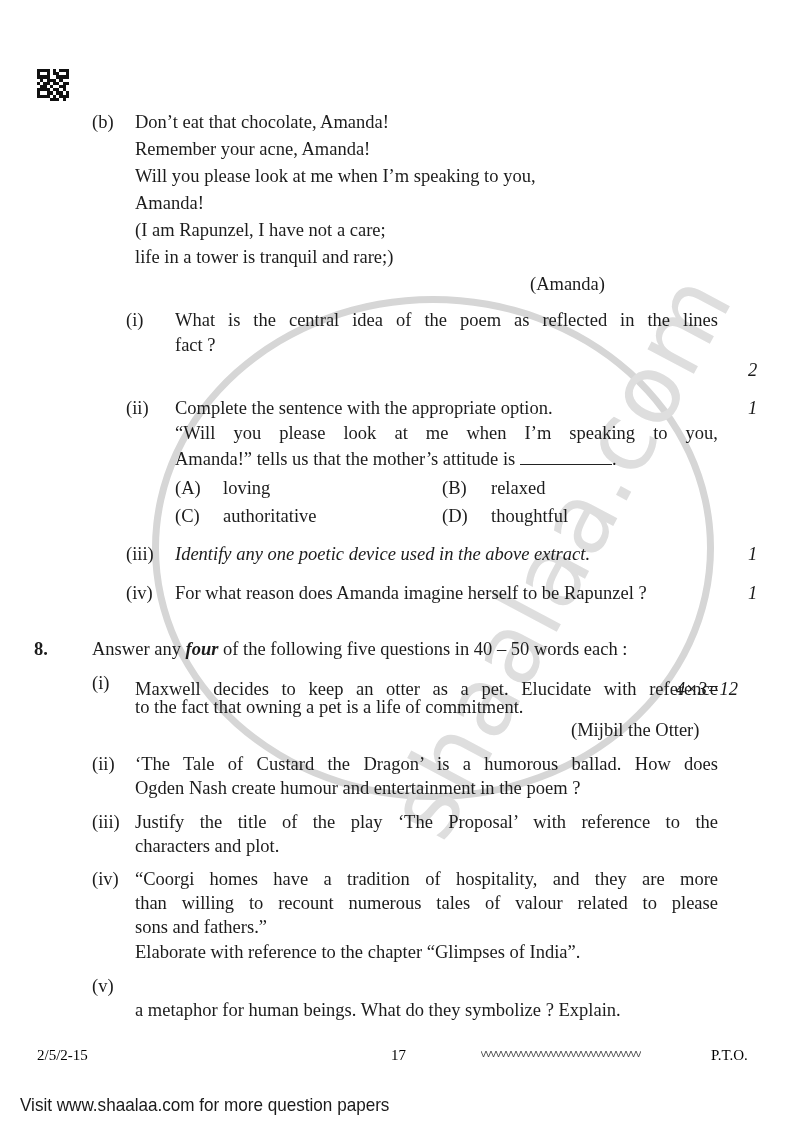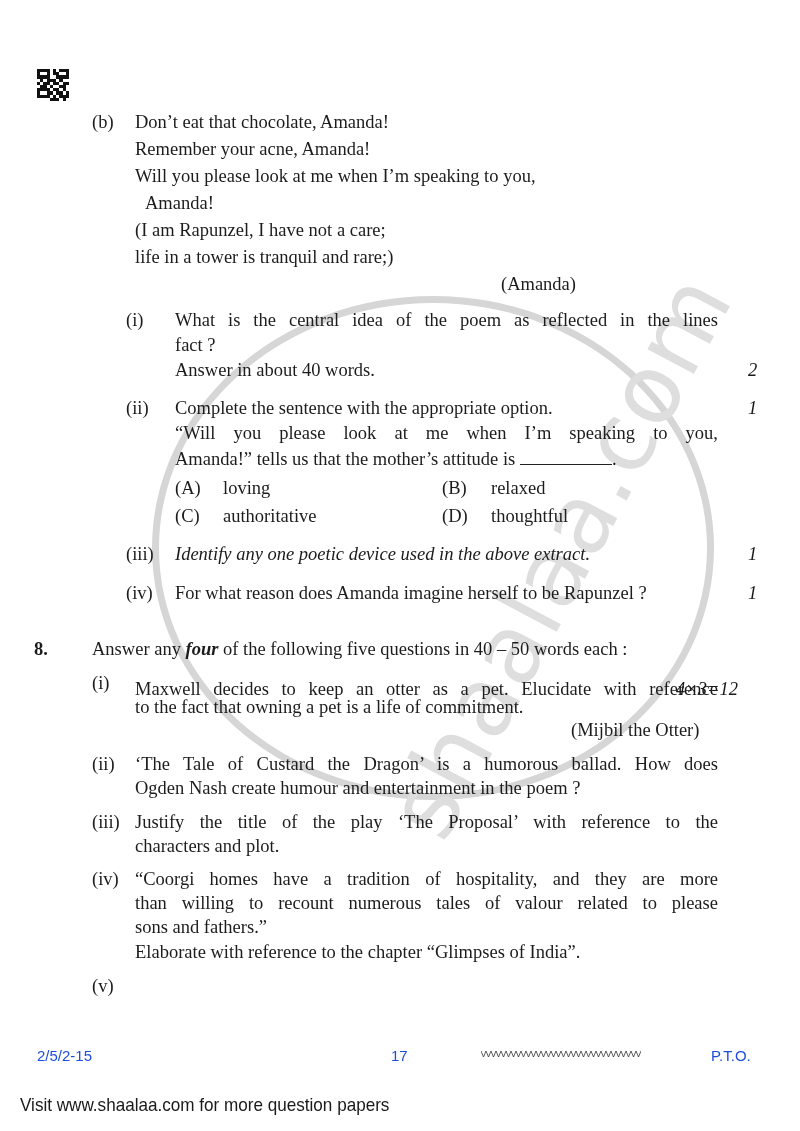--- a/index.html
+++ b/index.html
@@ -67,23 +67,23 @@
       left: 37px; top: 69px;
       width: 32px; height: 32px;
       display: grid;
       grid-template-columns: repeat(10, 1fr);
       grid-template-rows: repeat(10, 1fr);
     }
     .qr span { background: #111; }
     .qr span.w { background: transparent; }
 
     .footer {
-      font-family: Liberation Sans, sans-serif;
+      font-family: Liberation Serif, serif;
       font-size: 15px;
-      color: #1d4ed8;
+      color: #000000;
     }
     .visit {
       font-family: "Liberation Sans", "DejaVu Sans", sans-serif;
       font-size: 19px;
       color: #1a1a1a;
       transform: scaleX(0.9);
       transform-origin: left center;
     }
     .wavy {
       position: absolute;
@@ -208,29 +208,28 @@
         <span></span>
         <span class="w"></span>
         <span></span>
         <span class="w"></span>
       </div>
 
     <div class="abs txt" style="left:92px; top:110px;">(b)</div>
     <div class="abs txt" style="left:135px; top:110px;">Don’t eat that chocolate, Amanda!</div>
     <div class="abs txt" style="left:135px; top:137px;">Remember your acne, Amanda!</div>
     <div class="abs txt" style="left:135px; top:164px;">Will you please look at me when I’m speaking to you,</div>
-    <div class="abs txt" style="left:145px; top:191px;">Amanda!</div>
+    <div class="abs txt" style="left:135px; top:191px;">Amanda!</div>
     <div class="abs txt" style="left:135px; top:218px;">(I am Rapunzel, I have not a care;</div>
     <div class="abs txt" style="left:135px; top:245px;">life in a tower is tranquil and rare;)</div>
-    <div class="abs txt" style="left:501px; top:272px;">(Amanda)</div>
+    <div class="abs txt" style="left:530px; top:272px;">(Amanda)</div>
 
     <div class="abs txt" style="left:126px; top:308px;">(i)</div>
     <div class="abs txt justify-full" style="left:175px; top:308px; width:543px;">What is the central idea of the poem as reflected in the lines</div>
     <div class="abs txt" style="left:175px; top:333px;">fact ?</div>
-    <div class="abs txt" style="left:175px; top:358px;">Answer in about 40 words.</div>
     <div class="abs marks" style="left:748px; top:358px; line-height:25px;">2</div>
 
     <div class="abs txt" style="left:126px; top:396px;">(ii)</div>
     <div class="abs txt" style="left:175px; top:396px;">Complete the sentence with the appropriate option.</div>
     <div class="abs marks" style="left:748px; top:396px; line-height:25px;">1</div>
     <div class="abs txt justify-full" style="left:175px; top:421px; width:543px;">“Will you please look at me when I’m speaking to you,</div>
     <div class="abs txt" style="left:175px; top:446px;">
       <span>Amanda!” tells us that the mother’s attitude is</span>
       <span class="blank"></span><span>.</span>
     </div>
@@ -271,20 +270,21 @@
     <div class="abs txt justify-full" style="left:135px; top:810px; width:583px;">Justify the title of the play ‘The Proposal’ with reference to the</div>
     <div class="abs txt" style="left:135px; top:834px;">characters and plot.</div>
 
     <div class="abs txt" style="left:92px; top:867px;">(iv)</div>
     <div class="abs txt justify-full" style="left:135px; top:867px; width:583px;">“Coorgi homes have a tradition of hospitality, and they are more</div>
     <div class="abs txt justify-full" style="left:135px; top:891px; width:583px;">than willing to recount numerous tales of valour related to please</div>
     <div class="abs txt" style="left:135px; top:915px;">sons and fathers.”</div>
     <div class="abs txt" style="left:135px; top:940px;">Elaborate with reference to the chapter “Glimpses of India”.</div>
 
     <div class="abs txt" style="left:92px; top:974px;">(v)</div>
+    <div class="abs txt" style="left:135px; top:998px;">a metaphor for human beings. What do they symbolize ? Explain.</div>
 
     <div class="abs footer" style="left:37px; top:1047px;">2/5/2-15</div>
     <div class="abs footer" style="left:391px; top:1047px;">17</div>
     <svg class="wavy" viewBox="0 0 160 10" preserveAspectRatio="none">
       <polyline id="wavyline" fill="none" stroke="#333" stroke-width="0.8" points="0,2 2.5,8 5,2 7.5,8 10,2 12.5,8 15,2 17.5,8 20,2 22.5,8 25,2 27.5,8 30,2 32.5,8 35,2 37.5,8 40,2 42.5,8 45,2 47.5,8 50,2 52.5,8 55,2 57.5,8 60,2 62.5,8 65,2 67.5,8 70,2 72.5,8 75,2 77.5,8 80,2 82.5,8 85,2 87.5,8 90,2 92.5,8 95,2 97.5,8 100,2 102.5,8 105,2 107.5,8 110,2 112.5,8 115,2 117.5,8 120,2 122.5,8 125,2 127.5,8 130,2 132.5,8 135,2 137.5,8 140,2 142.5,8 145,2 147.5,8 150,2 152.5,8 155,2 157.5,8 160,2"></polyline>
     </svg>
     <div class="abs footer" style="left:711px; top:1047px;text-align:right;">P.T.O.</div>
 
     <div class="abs visit" style="left:20px; top:1094px;">Visit www.shaalaa.com for more question papers</div>
   </div>

